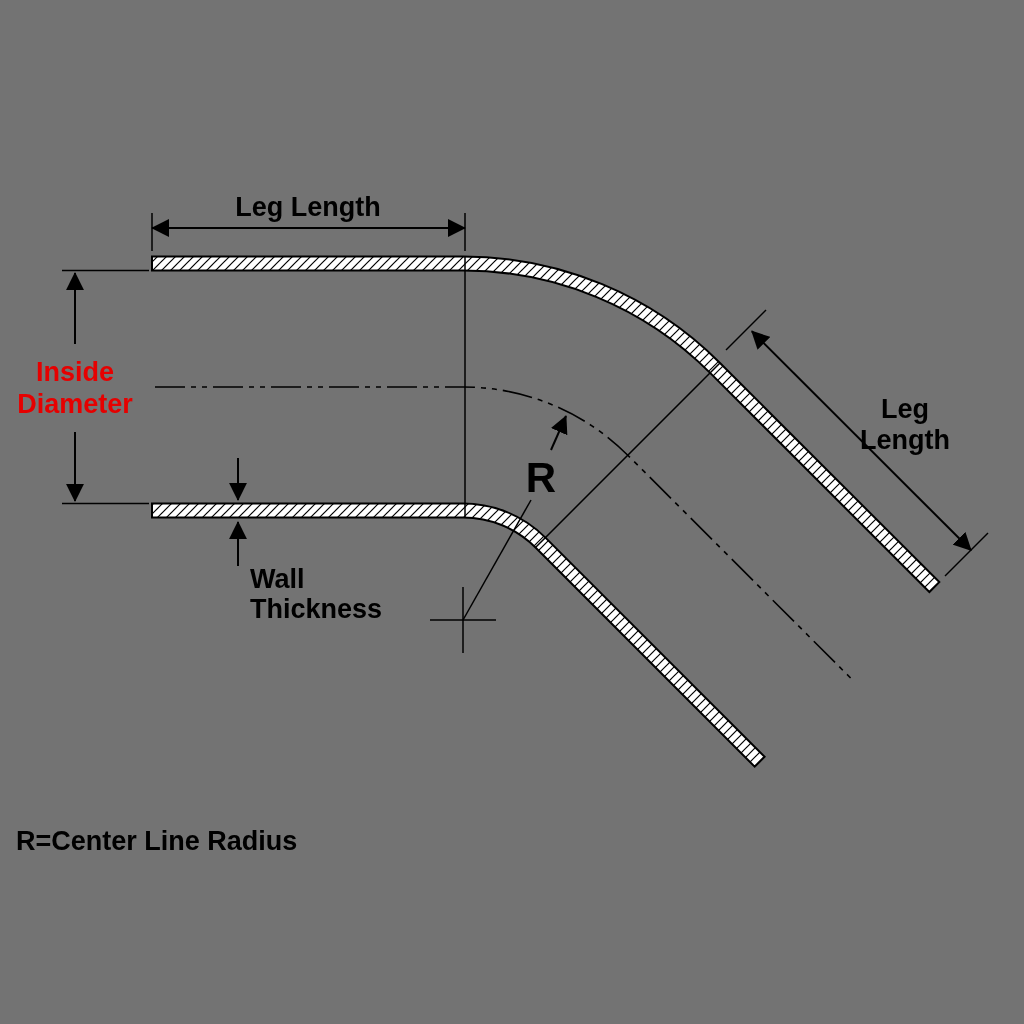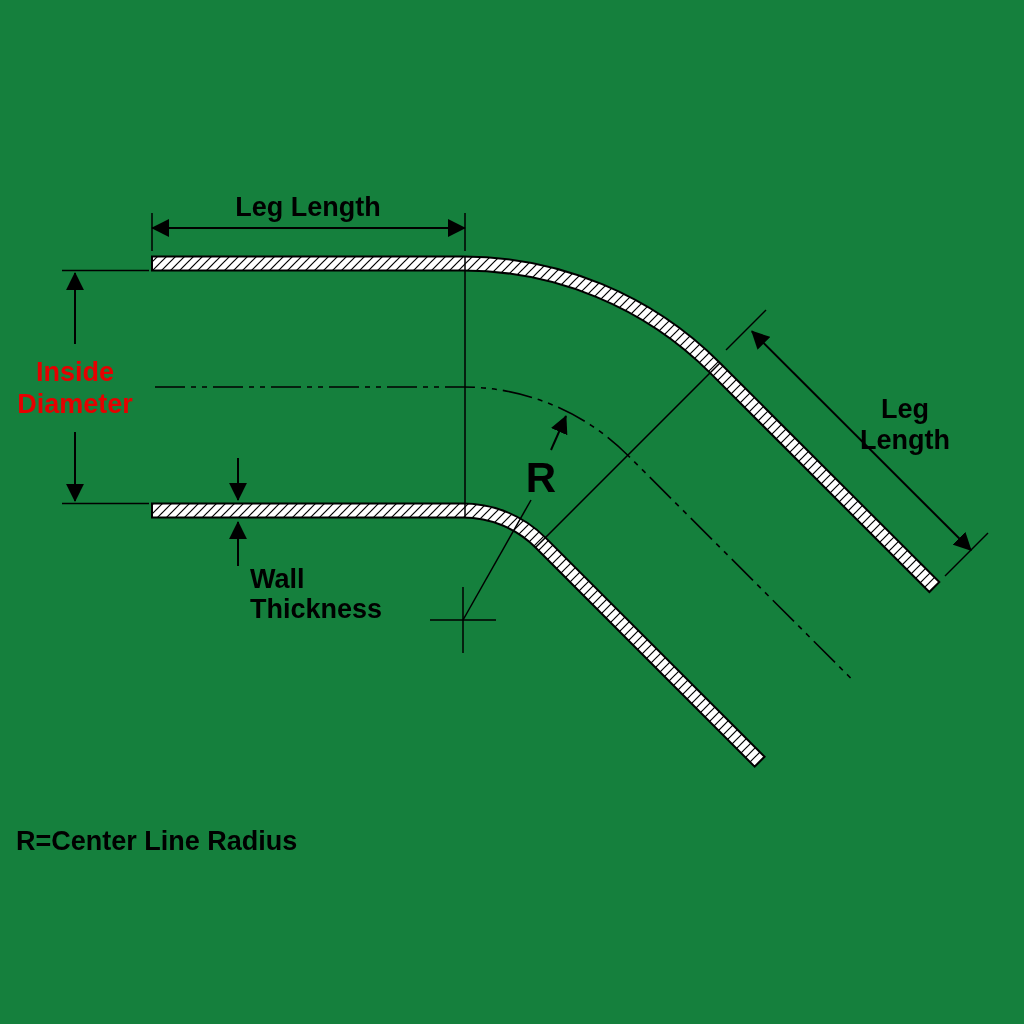--- a/index.html
+++ b/index.html
@@ -4,21 +4,21 @@
 <style>
   html, body {
     margin: 0;
     padding: 0;
     background: #ffffff;
   }
   .stage {
     position: relative;
     width: 1024px;
     height: 1024px;
-    background: #15803d;
+    background: #737373;
     font-family: "Liberation Sans", sans-serif;
   }
   svg {
     display: block;
     width: 1024px;
     height: 1024px;
   }
   svg text {
     font-family: "Liberation Sans", sans-serif;
     font-weight: 700;

